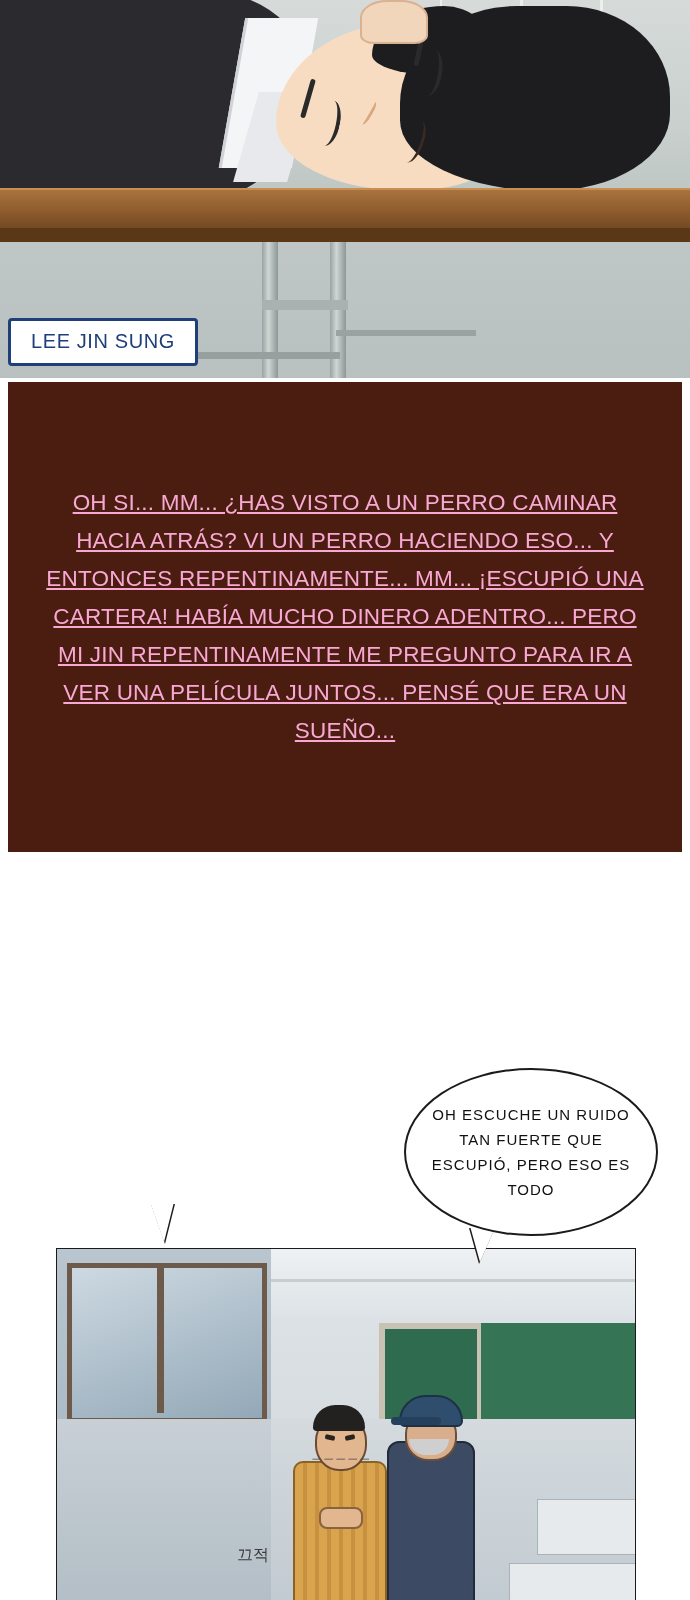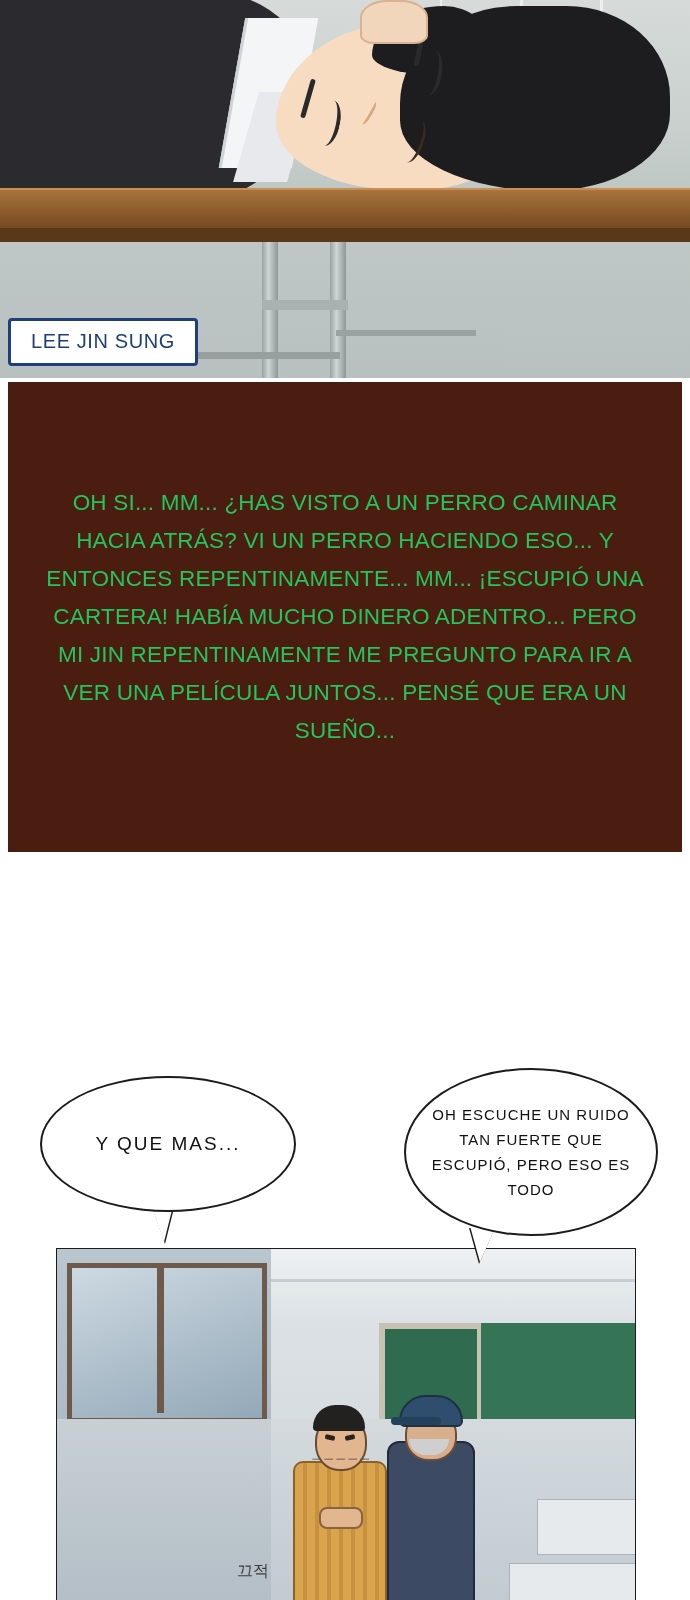--- a/index.html
+++ b/index.html
@@ -189,25 +189,26 @@
     left: 8px; top: 382px;
     width: 674px; height: 470px;
     background: #4a1d10;
     display: flex;
     align-items: center;
     justify-content: center;
   }
   .narration p {
     margin: 0;
     width: 600px;
-    color: #22c55e;
+    color: #f9a8d4;
     text-align: center;
     font-size: 22.5px;
     line-height: 38px;
     letter-spacing: .2px;
+    text-decoration: underline;
   }
 
   
   .lower-panel {
     position: absolute;
     left: 56px; top: 1248px;
     width: 578px; height: 352px;
     background: linear-gradient(180deg,#dfe4e7 0%, #cdd5da 100%);
     border: 1px solid #1b1b1b;
     overflow: hidden;
@@ -344,21 +345,21 @@
   .me-b { left: 56px; top: 40px; transform: rotate(-12deg); }
   .main-hands {
     position: absolute;
     left: 30px; top: 112px; width: 40px; height: 18px;
     background: #e2b68f;
     border: 2px solid #8a6240;
     border-radius: 8px;
   }
   .sfx {
     position: absolute;
-    left: 180px; top: 312px;
+    left: 180px; top: 296px;
     color: #3a3a3a;
     font-size: 16px;
   }
   .sfx-small {
     position: absolute;
     left: 254px; top: 200px;
     color: #4a4a4a;
     font-size: 11px;
     letter-spacing: 1px;
     font-style: italic;
@@ -486,17 +487,16 @@
     </div>
 
     <div class="sfx-small">ㅡㅡㅡㅡㅡ</div>
     <div class="sfx">끄적</div>
 
   </div>
 
   <div class="tail tail-left"></div>
   <div class="tail tail-right"></div>
 
-  <div class="bubble bubble-big-left">Y QUE MAS...</div>
 
   <div class="bubble bubble-big-right">OH ESCUCHE UN RUIDO TAN FUERTE QUE ESCUPIÓ, PERO ESO ES TODO</div>
 
 </div>
 
 </body></html>

